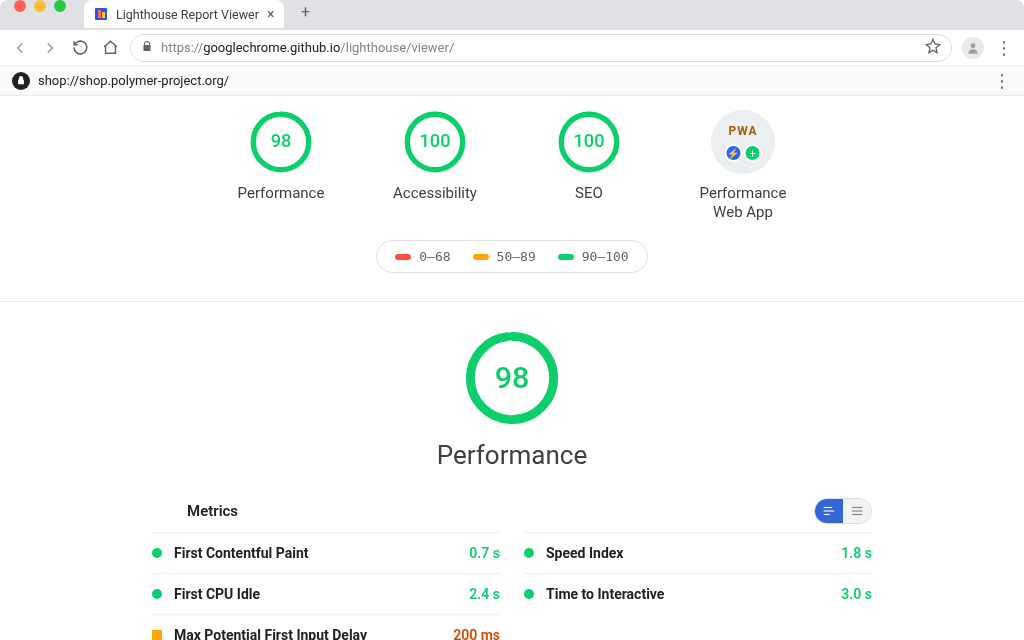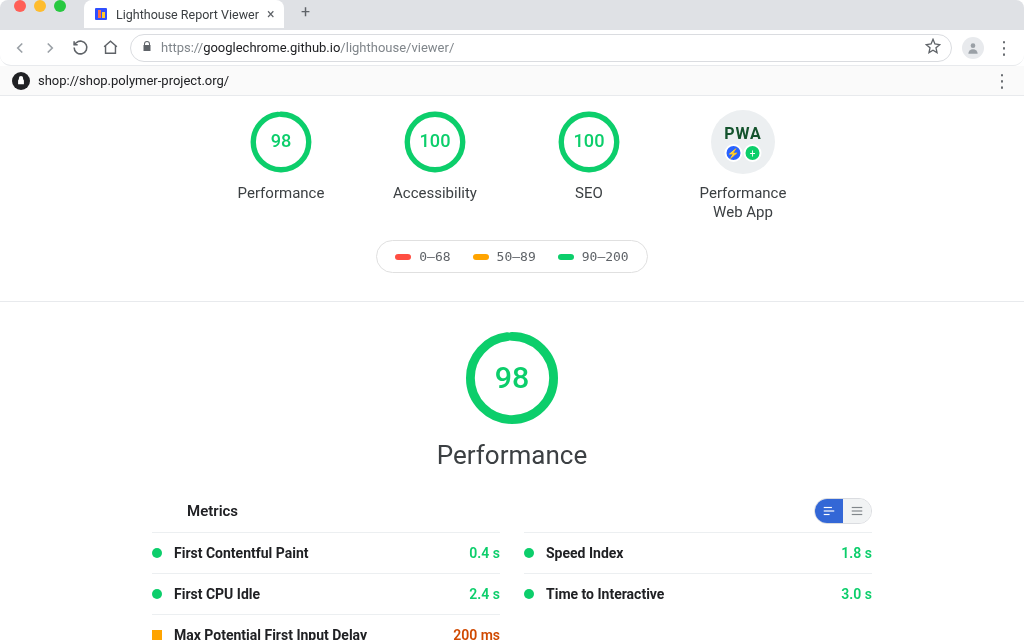--- a/index.html
+++ b/index.html
@@ -11,21 +11,21 @@
   .traffic-lights { display: flex; gap: 8px; padding: 0 14px; }
   .tl { width: 12px; height: 12px; border-radius: 50%; }
   .tl.red { background: #ff5f57; }
   .tl.yellow { background: #febc2e; }
   .tl.green { background: #28c840; }
   .tab { background: #fff; height: 28px; border-top-left-radius: 8px; border-top-right-radius: 8px; display: flex; align-items: center; padding: 0 10px; gap: 8px; margin-left: 4px; min-width: 200px; color:#3c4043; font-size: 12.5px; position: relative; }
   .tab .favicon { width: 14px; height: 14px; display:flex; align-items:center; justify-content:center; }
   .tab .close-x { margin-left: auto; font-size: 14px; color:#5f6368; }
   .new-tab { margin-left: 10px; width: 22px; height: 22px; display:flex; align-items:center;justify-content:center; color:#5f6368; font-size:16px; }
 
-  .toolbar { height: 36px; display: flex; align-items: center; gap: 10px; padding: 0 10px; background:#fff; border-bottom: 1px solid #e8eaed; border-radius: 11px; }
+  .toolbar { height: 36px; display: flex; align-items: center; gap: 10px; padding: 0 10px; background:#fff; border-bottom: 1px solid #e8eaed; }
   .tb-btn { color:#9aa0a6; display:flex; align-items:center; justify-content:center; width:20px; height:20px; }
   .tb-btn.active { color:#5f6368; }
   .url-bar { flex:1; height: 28px; border:1px solid #dadce0; border-radius: 14px; display:flex; align-items:center; padding:0 10px; gap:8px; color:#202124; font-size:13px; min-width:0; }
   .url-bar .lock { color:#5f6368; }
   .url-bar .url-text { white-space: nowrap; overflow:hidden; }
   .url-bar .url-prefix { color:#80868b; }
   .url-bar .url-host { color:#202124; }
   .url-bar .url-path { color:#80868b; }
   .url-bar .star { margin-left:auto; color:#5f6368; }
   .avatar-ph { width:22px; height:22px; border-radius:50%; background:#e8eaed; display:flex; align-items:center; justify-content:center; color:#9aa0a6; }
@@ -35,21 +35,21 @@
   .site-bar .shop-icon { width:18px; height:18px; border-radius:50%; background:#202124; color:#fff; display:flex;align-items:center;justify-content:center; font-size:10px; font-weight:bold; }
   .site-bar .kebab-right { margin-left:auto; color:#5f6368; }
 
   
   .report { width:100%; padding-top: 14px; }
   .gauges-row { display:flex; justify-content:center; gap: 44px; margin-bottom: 12px; }
   .gauge-item { display:flex; flex-direction:column; align-items:center; gap:10px; }
   .gauge { width:64px; height:64px; }
   .gauge-label { font-size:15px; color:#3c4043; text-align:center; line-height:1.25; width: 110px; }
   .pwa-badge { width:64px; height:64px; border-radius:50%; background:#eceff1; position:relative; display:flex; align-items:center; justify-content:center; overflow:hidden; }
-  .pwa-badge .pwa-text { position:absolute; top:14px; font-weight:700; font-size:16px; color:#14532d; letter-spacing:1px; }
+  .pwa-badge .pwa-text { position:absolute; top:14px; font-weight:700; font-size:12px; color:#a16207; letter-spacing:1px; }
   .pwa-badge .mini-circles { position:absolute; bottom:12px; left:50%; transform:translateX(-50%); display:flex; gap:1px; }
   .pwa-badge .mini { width:18px; height:18px; border-radius:50%; border:2px solid #fff; display:flex; align-items:center; justify-content:center; color:#fff; font-size:10px; }
 
   .legend { margin: 18px auto 0; display:flex; align-items:center; gap:22px; padding: 8px 18px; border:1px solid #e0e0e0; border-radius: 22px; width: fit-content; font-family: ui-monospace, SFMono-Regular, Menlo, monospace; font-size: 13px; color:#5f6368; }
   .legend .seg { width:16px; height:6px; border-radius:3px; display:inline-block; vertical-align:middle; margin-right:8px; }
   .seg.red { background:#ff4e42; }
   .seg.orange { background:#ffa400; }
   .seg.green { background:#0cce6b; }
 
   .divider { height:1px; background:#e8eaed; margin-top: 28px; }
@@ -196,21 +196,21 @@
           <div class="mini" style="background:#0cce6b">+</div>
         </div>
       </div>
       <div class="gauge-label">Performance Web App</div>
     </div>
   </div>
 
   <div class="legend">
     <span><span class="seg red"></span><span>0–68</span></span>
     <span><span class="seg orange"></span><span>50–89</span></span>
-    <span><span class="seg green"></span><span>90–200</span></span>
+    <span><span class="seg green"></span><span>90–100</span></span>
   </div>
 
   <div class="divider"></div>
 
   <div class="perf-section">
     <div class="big-gauge-wrap">
       <svg class="big-gauge gauge-svg" viewBox="0 0 120 120">
         <circle class="track" cx="60" cy="60" r="52" stroke-width="11"></circle>
         <circle class="fill" cx="60" cy="60" r="52" stroke-width="11" transform="rotate(-90 60 60)" stroke-dasharray="326.73" stroke-dashoffset="6.53"></circle>
         <text x="60" y="72" text-anchor="middle" font-size="38">98</text>
@@ -235,21 +235,21 @@
               <rect x="3" y="17" width="18" height="2"></rect>
             </svg>
         </div>
       </div>
     </div>
 
     <div class="metrics-grid" id="metrics-grid">
         <div class="metric-row">
           <span class="metric-dot" style="background: rgb(12, 206, 107);"></span>
           <span class="metric-name">First Contentful Paint</span>
-          <span class="metric-val status-green">0.4 s</span>
+          <span class="metric-val status-green">0.7 s</span>
         </div>
         <div class="metric-row">
           <span class="metric-dot" style="background: rgb(12, 206, 107);"></span>
           <span class="metric-name">Speed Index</span>
           <span class="metric-val status-green">1.8 s</span>
         </div>
         <div class="metric-row">
           <span class="metric-dot" style="background: rgb(12, 206, 107);"></span>
           <span class="metric-name">First CPU Idle</span>
           <span class="metric-val status-green">2.4 s</span>

